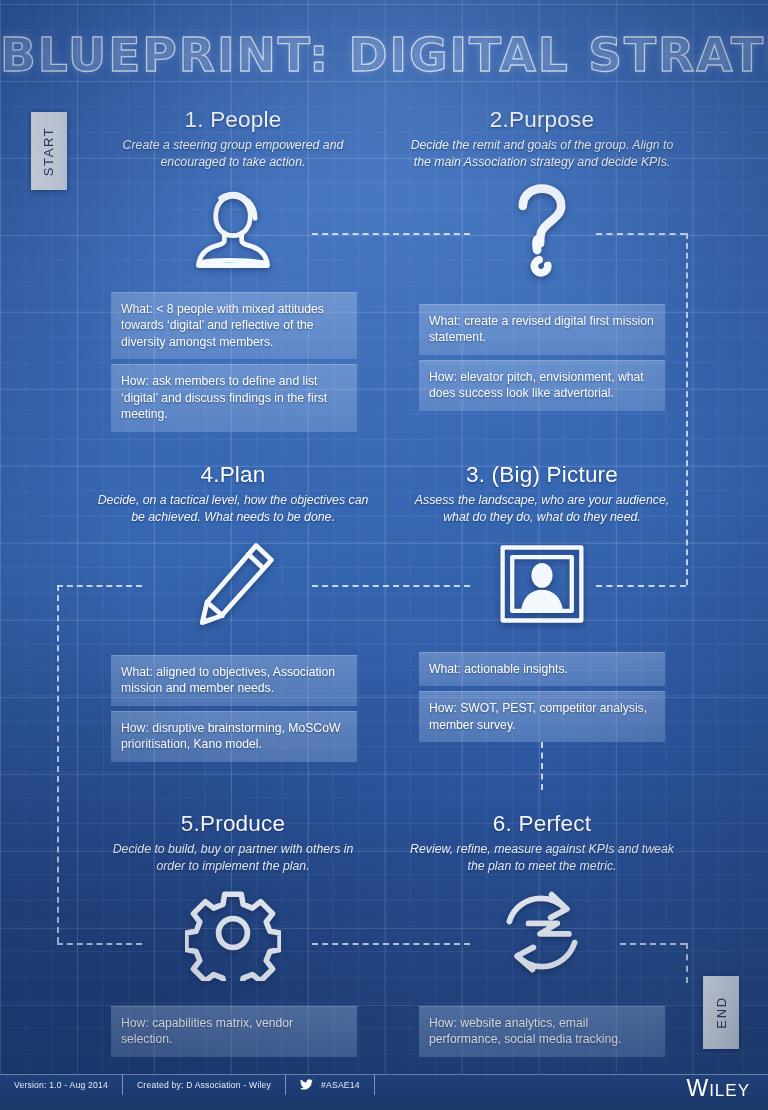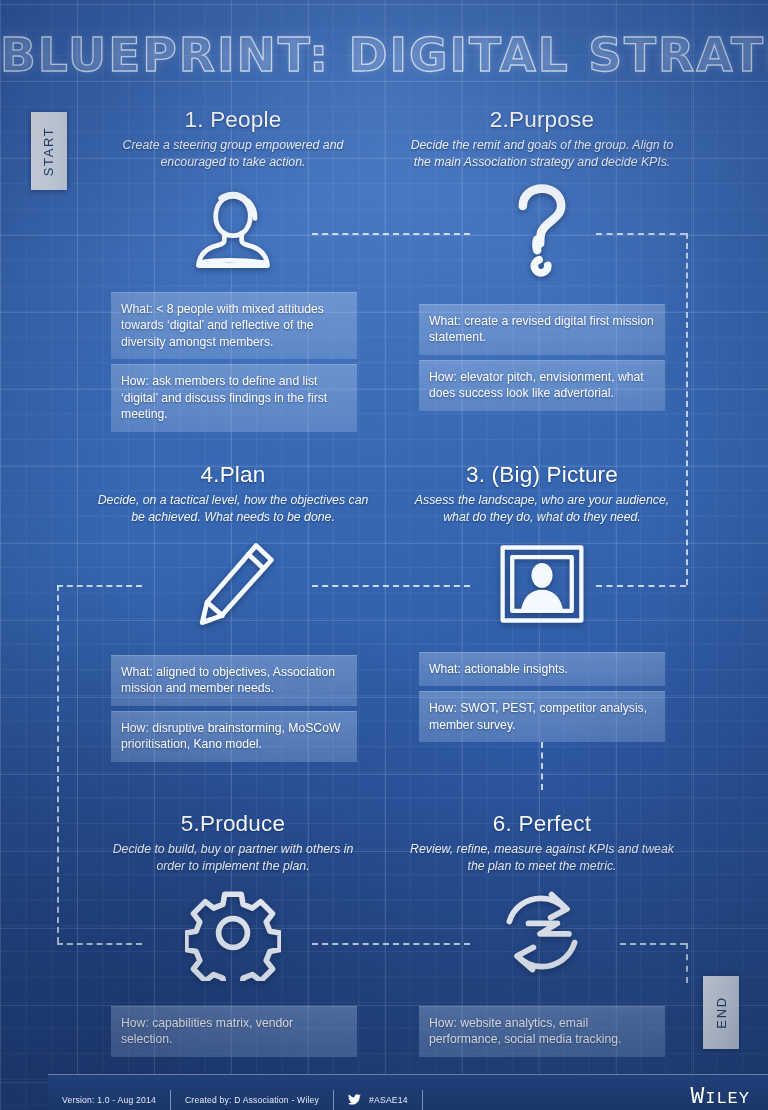--- a/index.html
+++ b/index.html
@@ -87,31 +87,31 @@
 
   
   .dash-h{position:absolute;height:0;border-top:2px dashed rgba(226,238,255,0.85);}
   .dash-v{position:absolute;width:0;border-left:2px dashed rgba(226,238,255,0.85);}
 
   
   #footer{
     position:absolute;left:0;right:0;bottom:0;height:35px;
     background:linear-gradient(180deg,#20407a 0%,#1b3768 100%);
     border-top:1px solid rgba(190,214,248,0.45);
-    display:flex;align-items:flex-end;margin-left:48px;
+    display:flex;align-items:flex-start;
   }
   #footer .cell{
     height:20px;display:flex;align-items:center;gap:8px;
     font-size:8.6px;color:#e4ecf8;letter-spacing:.2px;
     padding:0 14px;
   }
   #footer .divider{width:1px;height:20px;background:rgba(198,218,248,0.55);}
   #footer .spacer{flex:1;}
   #wiley{
-    font-family:Liberation Mono, monospace;
+    font-family:Liberation Sans, sans-serif;
     font-size:23px;letter-spacing:1px;color:#ffffff;
     padding-right:18px;
   }
   #wiley small{font-size:17px;}
 </style>
 </head>
 <body>
 
 <div id="poster">
   <div id="grid"></div>

